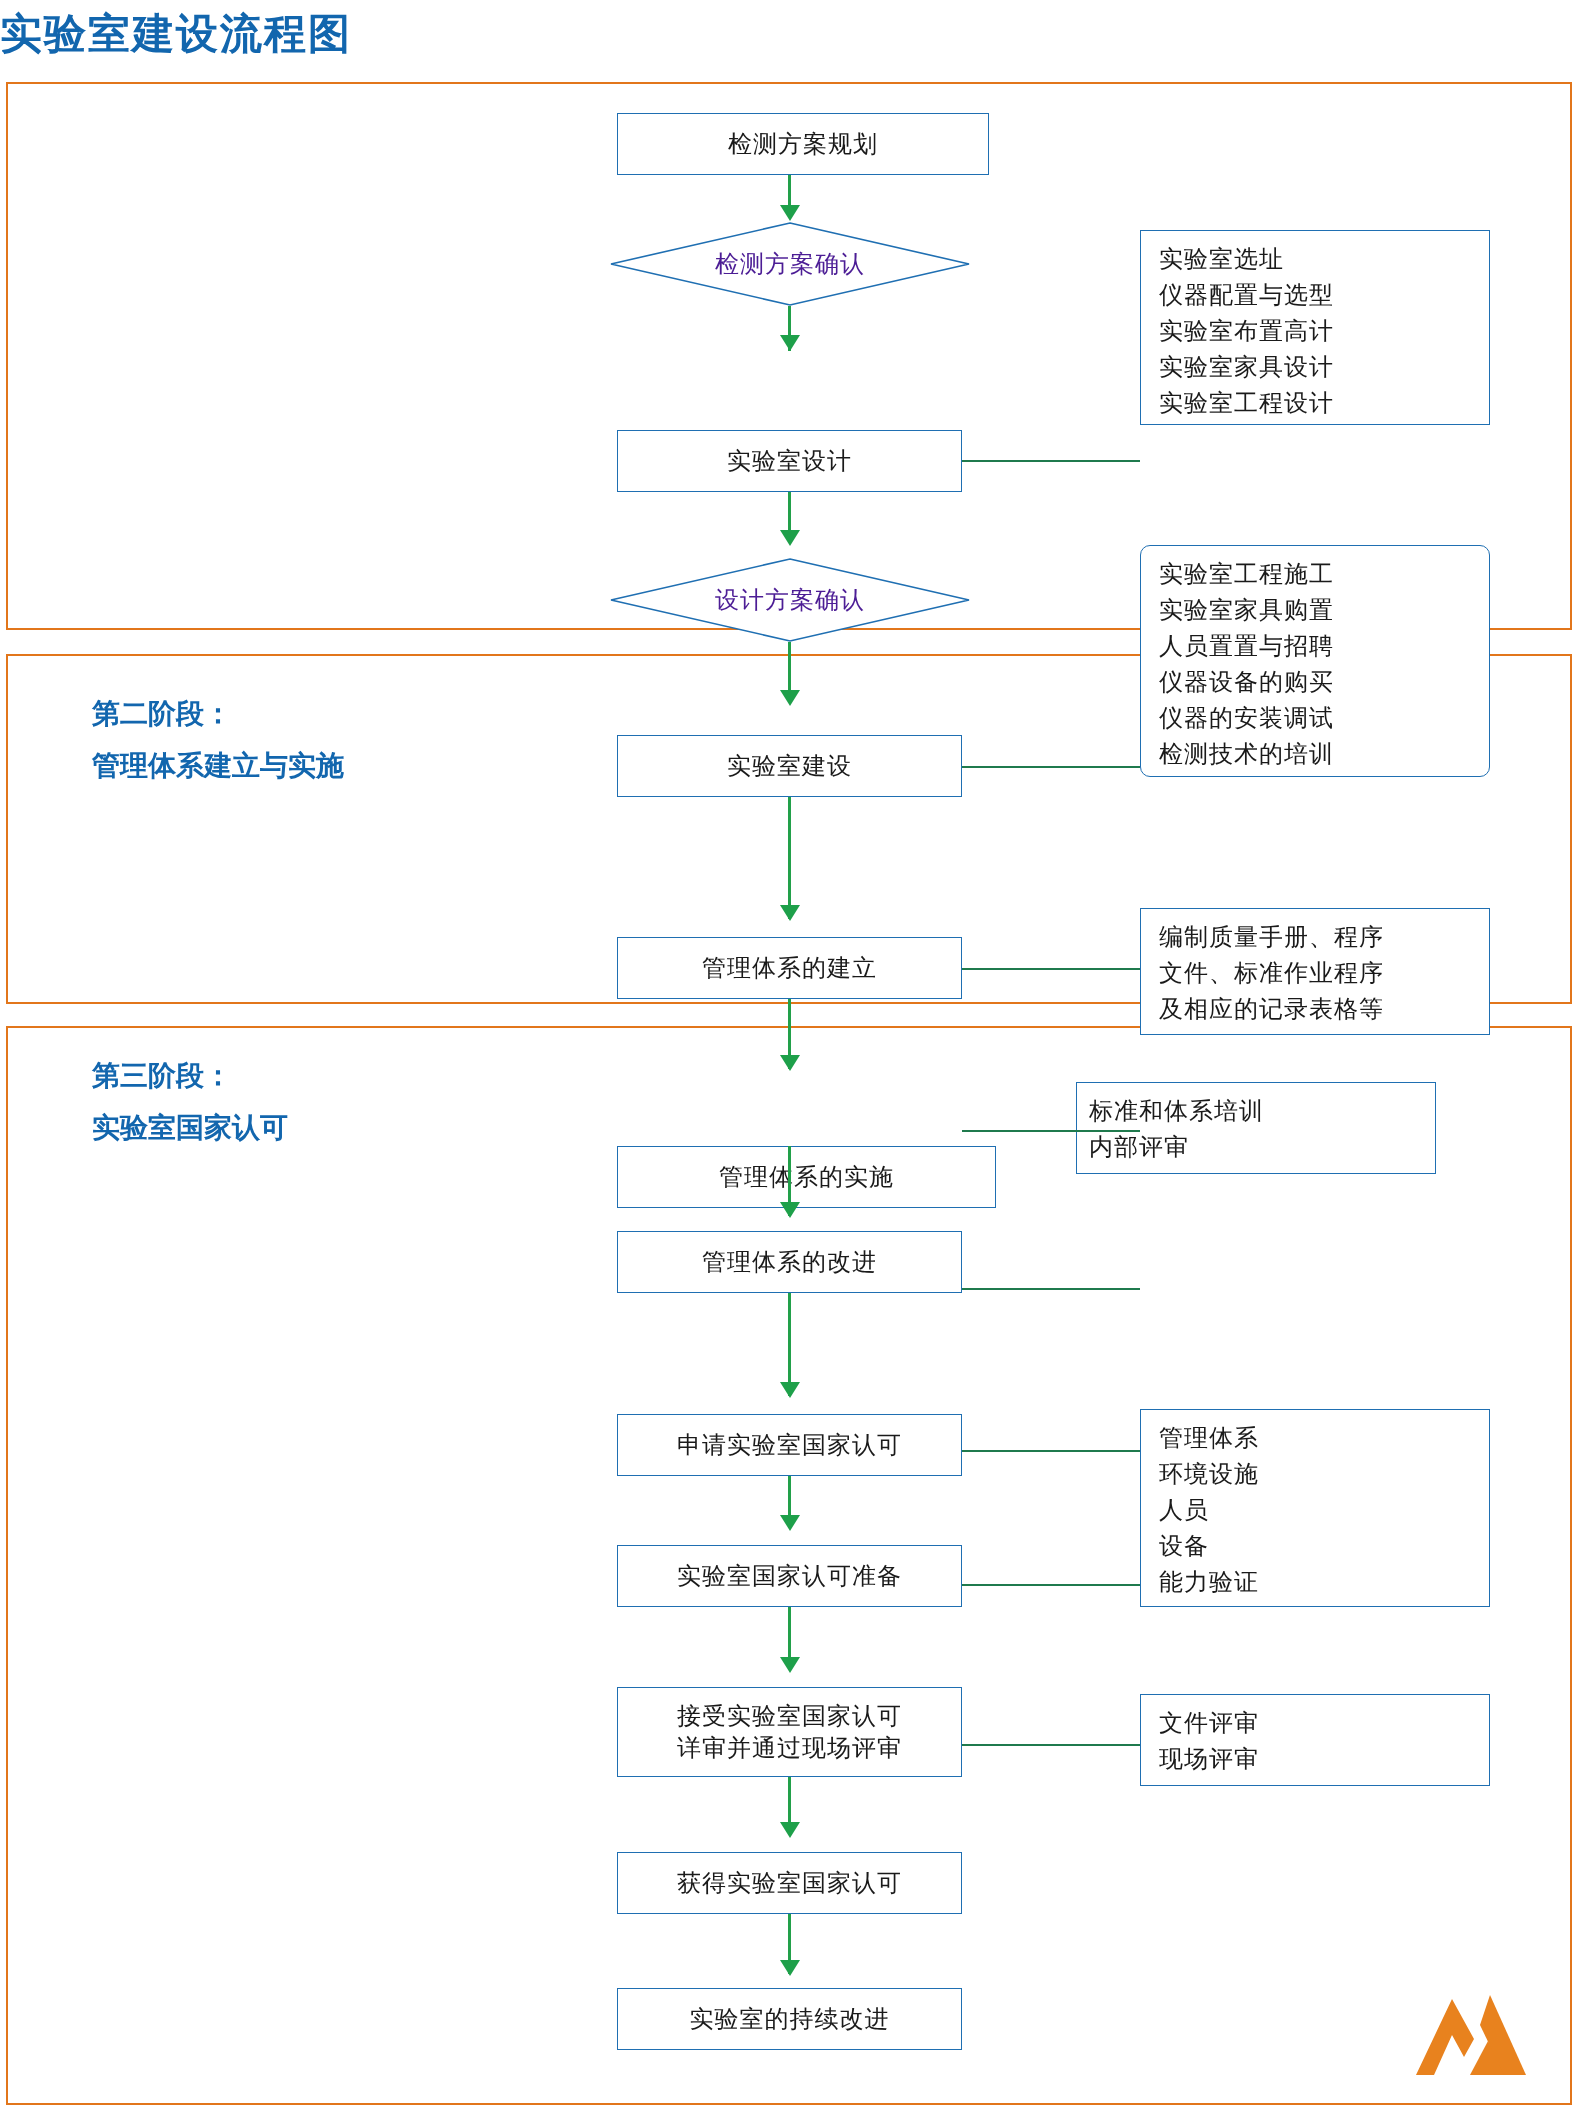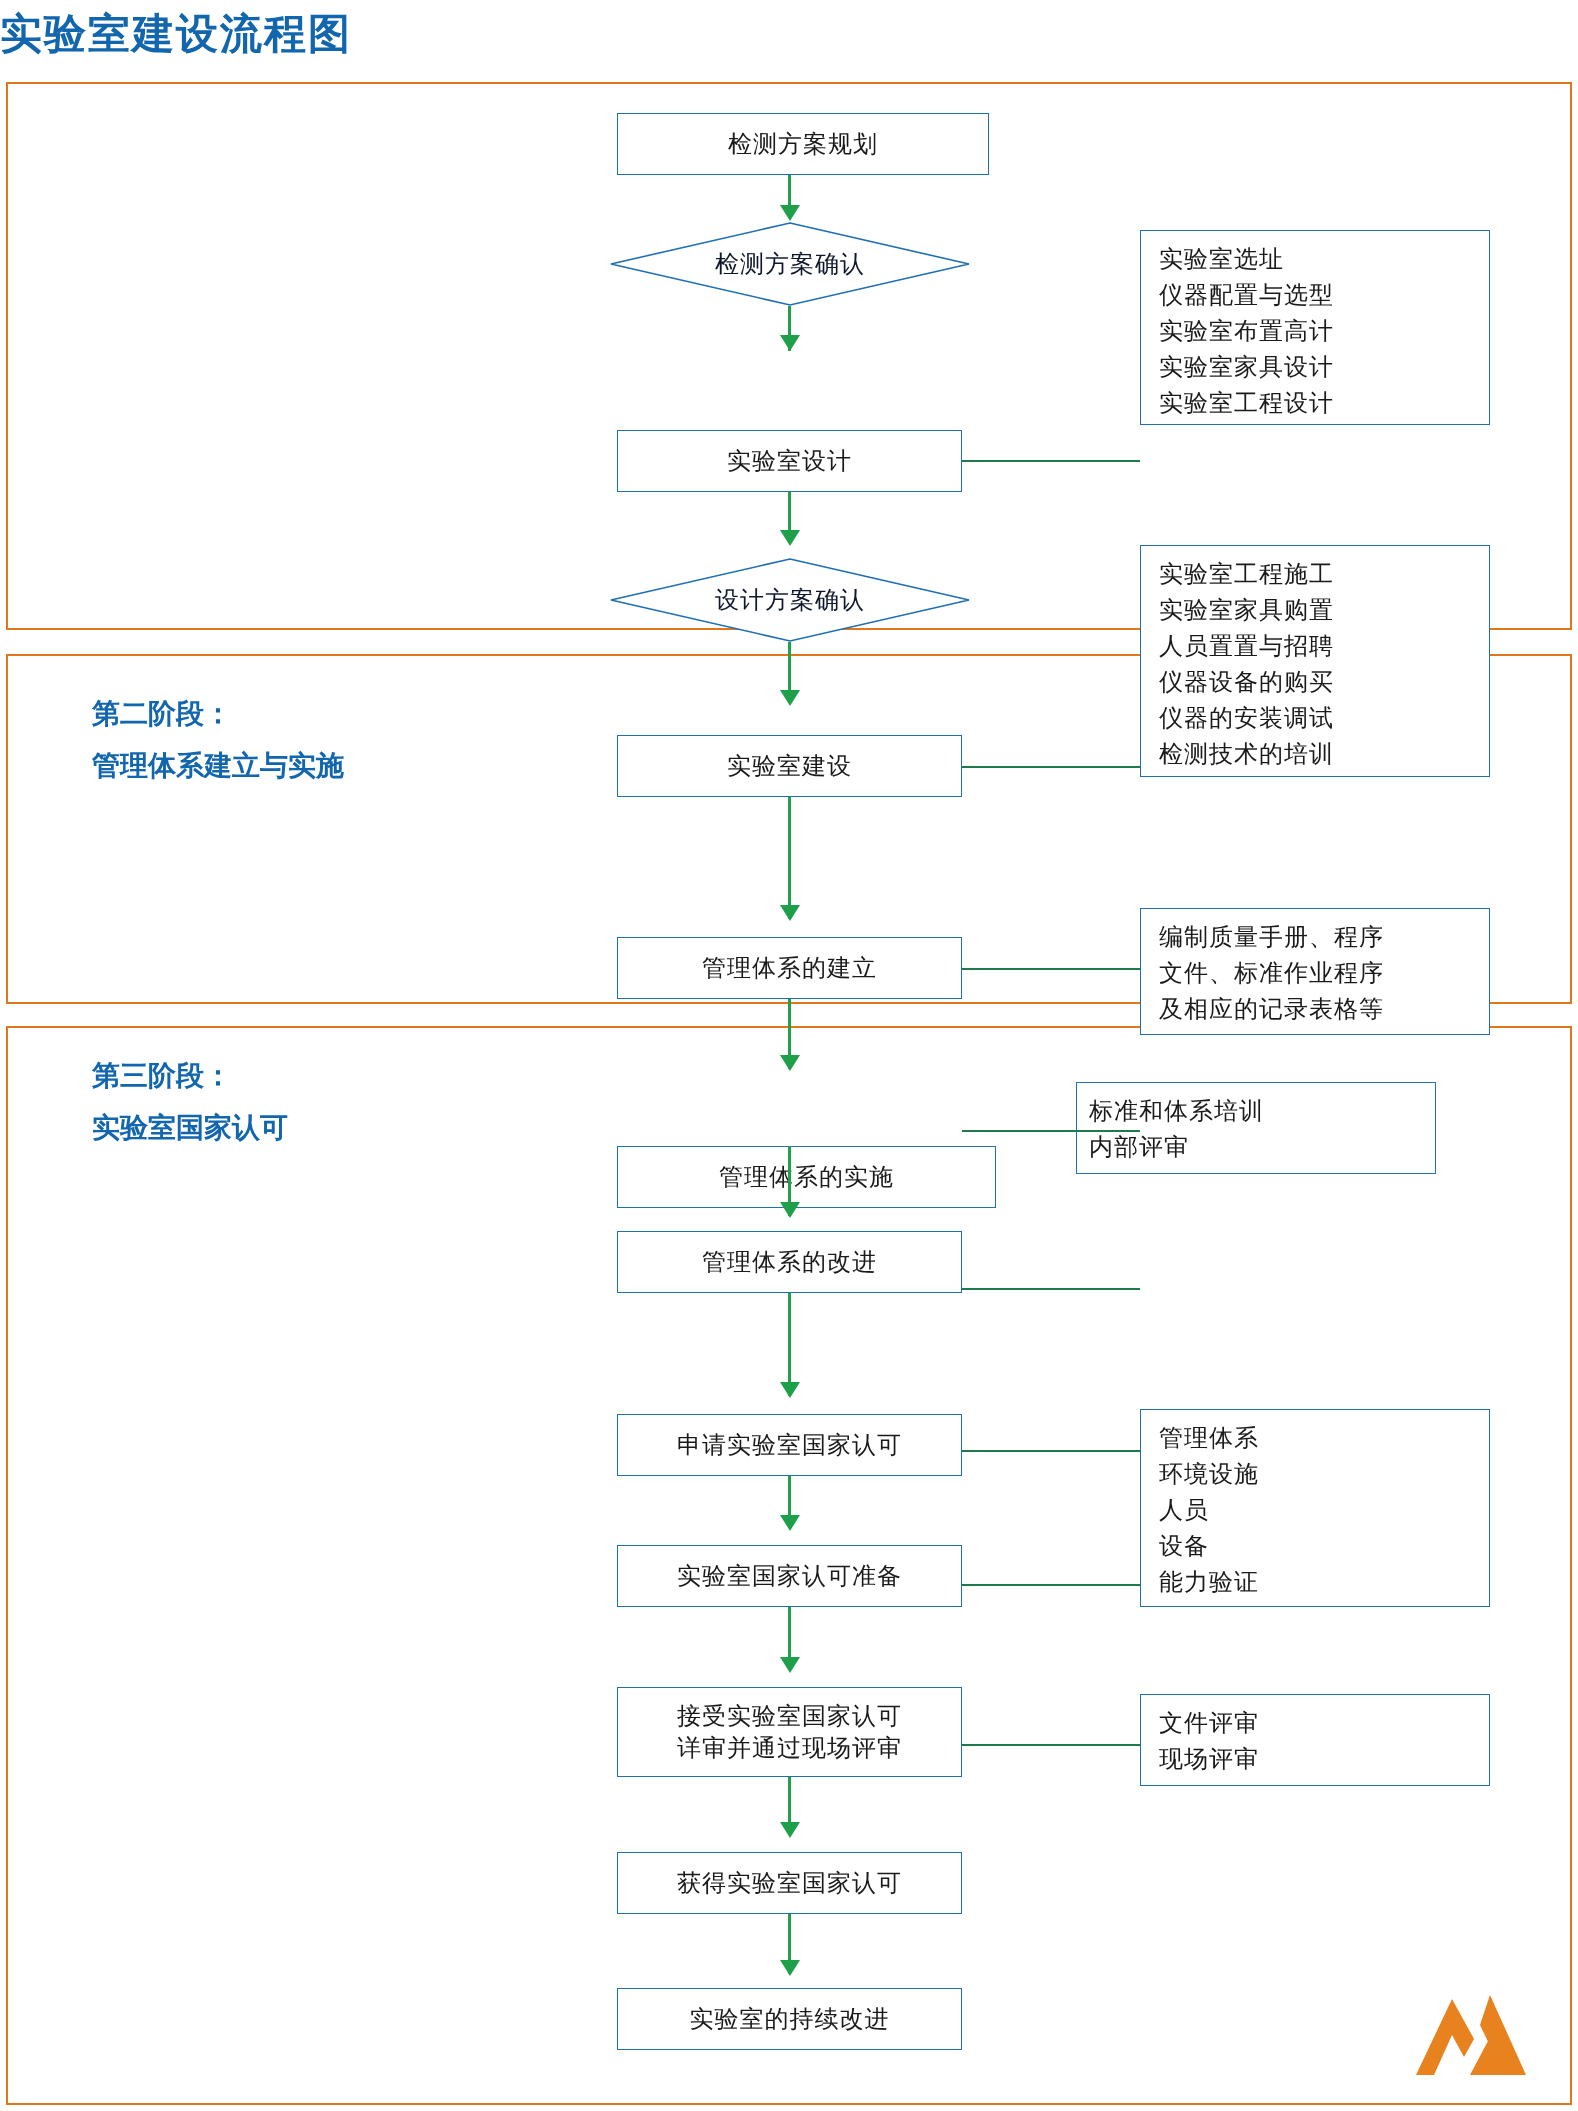--- a/index.html
+++ b/index.html
@@ -72,21 +72,21 @@
     justify-content: center;
   }
   .diamond-wrap svg {
     position: absolute;
     top: 0; left: 0;
     width: 100%; height: 100%;
   }
   .diamond-wrap .dtext {
     position: relative;
     font-size: 24px;
-    color: #0f172a;
+    color: #4c1d95;
     letter-spacing: 1px;
     white-space: nowrap;
   }
 
   
   .note {
     position: absolute;
     border: 1.4px solid #1F6FB2;
     background: #ffffff;
     color: #1a1a1a;
@@ -181,21 +181,21 @@
 
   <div class="note" style="left:1140px; top:230px; width:350px; height:195px;">
     <div>实验室选址</div>
     <div>仪器配置与选型</div>
     <div>实验室布置高计</div>
     <div>实验室家具设计</div>
     <div>实验室工程设计</div>
   </div>
   <div class="hline" style="left:962px; top:460px; width:178px;"></div>
 
-  <div class="note" style="left:1140px; top:545px; width:350px; height:232px;">
+  <div class="note" style="left:1140px; top:545px; width:350px; height:232px;border-radius:10px;">
     <div>实验室工程施工</div>
     <div>实验室家具购置</div>
     <div>人员置置与招聘</div>
     <div>仪器设备的购买</div>
     <div>仪器的安装调试</div>
     <div>检测技术的培训</div>
   </div>
   <div class="hline" style="left:962px; top:766px; width:178px;"></div>
 
   <div class="node" style="left:617px; top:937px; width:345px; height:62px;">管理体系的建立</div>

